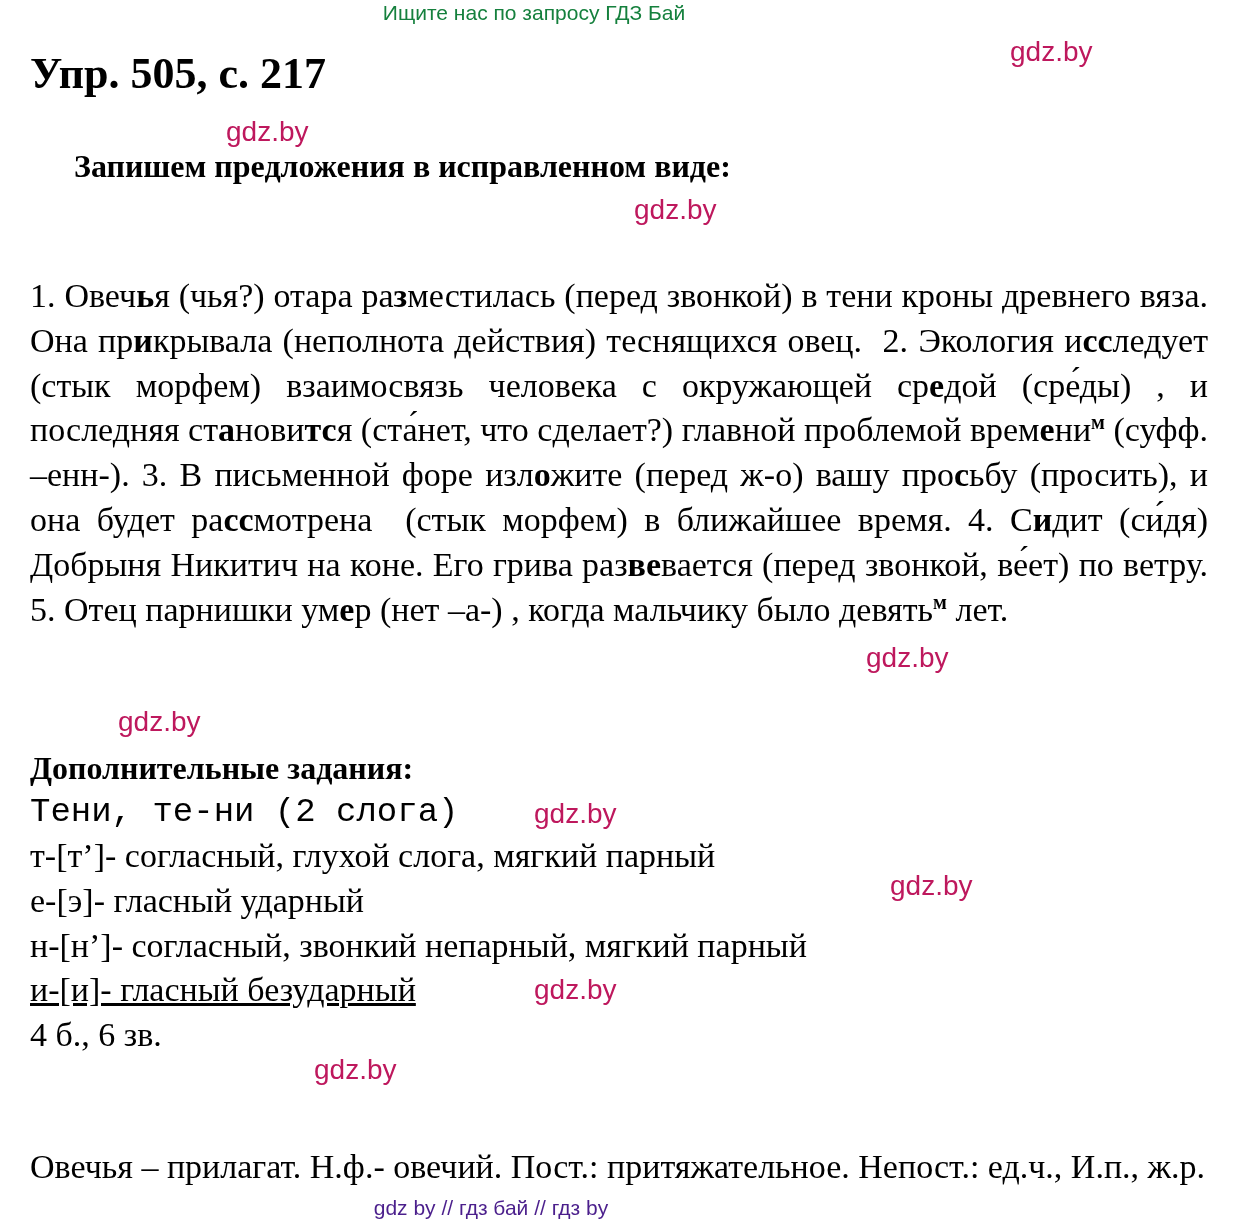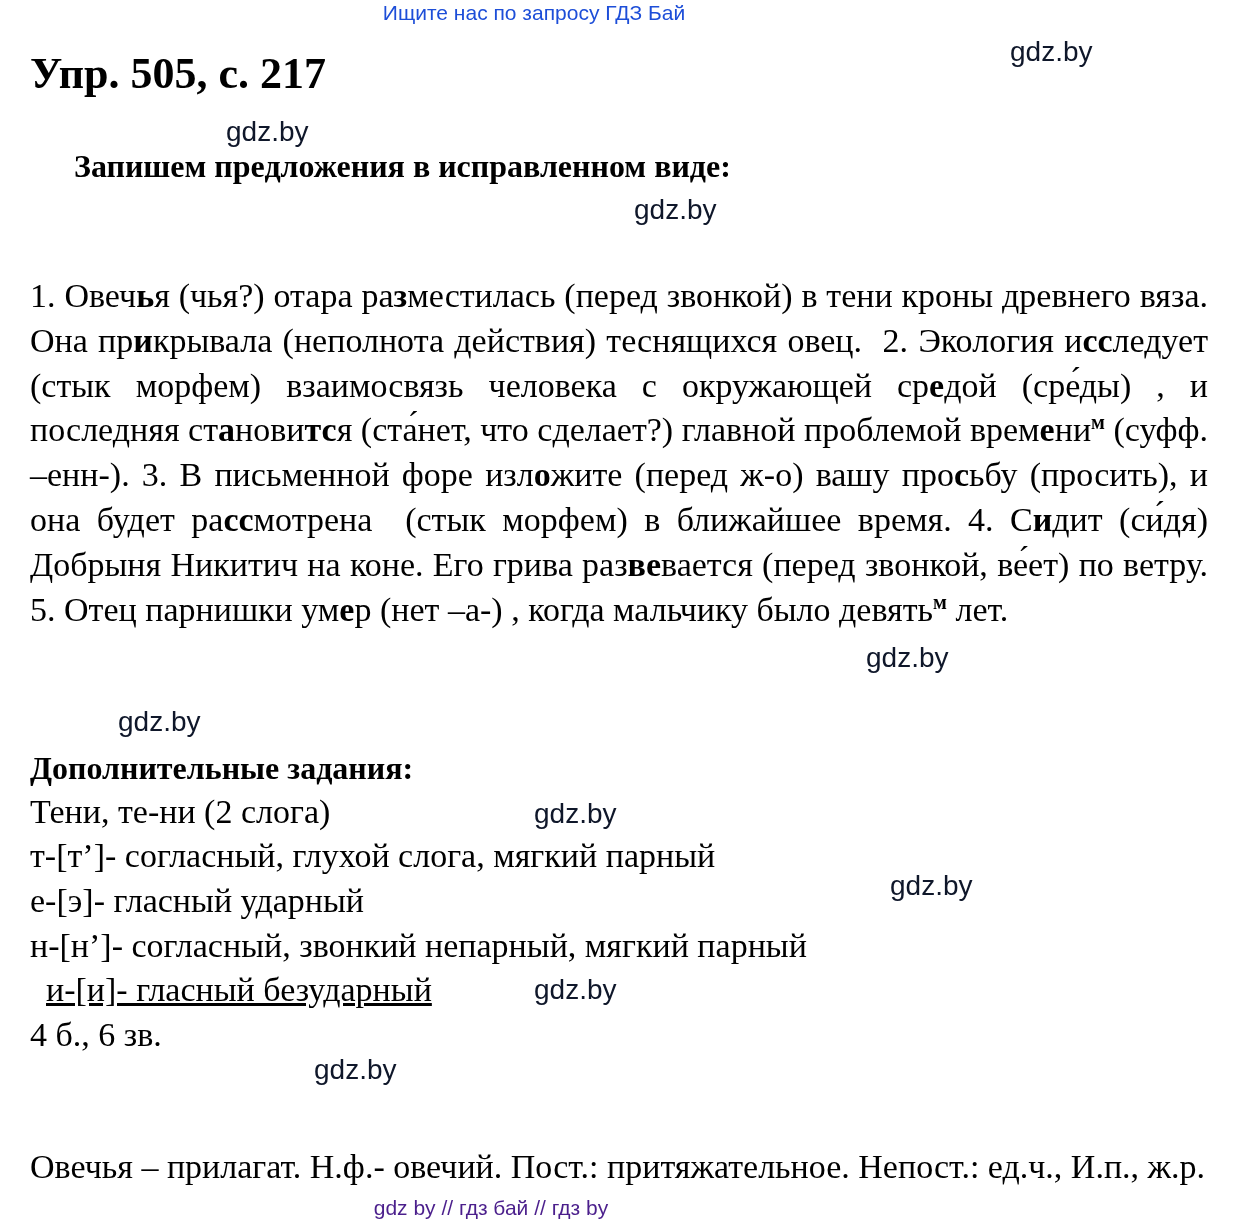--- a/index.html
+++ b/index.html
@@ -1,27 +1,27 @@
 <!DOCTYPE html>
 <html><head>
 <meta charset="utf-8">
 <style>
   html, body { margin: 0; padding: 0; background: #ffffff; }
   body { width: 1236px; height: 1224px; position: relative; overflow: hidden; color: #000; }
   .abs { position: absolute; }
   .serif { font-family: "Liberation Serif", "DejaVu Serif", serif; }
   .sans { font-family: "Liberation Sans", "DejaVu Sans", sans-serif; }
-  .top-banner { top: 0; left: 0; width: 1068px; text-align: center; font-size: 21px; line-height: 26px; color: #1d4ed8; }
-  .wm { font-size: 28px; color: #0f172a; line-height: 32px; }
+  .top-banner { top: 0; left: 0; width: 1068px; text-align: center; font-size: 21px; line-height: 26px; color: #15803d; }
+  .wm { font-size: 28px; color: #be185d; line-height: 32px; }
   .title { left: 30px; top: 52px; font-size: 44px; font-weight: bold; line-height: 44px; }
   .h2 { font-size: 32px; font-weight: bold; line-height: 40px; left: 30px; }
   .para { left: 30px; width: 1178px; font-size: 34px; line-height: 44.8px; text-align: justify; margin-top: 42px; }
   .para b { font-weight: bold; }
   .line { left: 30px; font-size: 34px; line-height: 44.8px; white-space: nowrap; }
-  .u { text-decoration: underline; margin-left: 16px; }
+  .u { text-decoration: underline; }
   sup { font-size: 60%; line-height: 0; font-weight: bold; }
   .footer { top: 1195px; left: 0; width: 982px; text-align: center; font-size: 21px; color: #4b1f8c; line-height: 26px; }
 </style>
 </head>
 <body>
 
 <div class="abs top-banner sans">Ищите нас по запросу ГДЗ Бай</div>
 
 <div class="abs wm sans" style="left:1010px; top:36px;">gdz.by</div>
 <div class="abs title serif">Упр. 505, с. 217</div>
@@ -30,21 +30,21 @@
 <div class="abs h2 serif" style="top:146px;margin-left:44px;">Запишем предложения в исправленном виде:</div>
 <div class="abs wm sans" style="left:634px; top:194px;">gdz.by</div>
 
 <div class="abs para serif" style="top:232px;">1. Овеч<b>ь</b>я (чья?) отара ра<b>з</b>местилась (перед звонкой) в тени кроны древнего вяза. Она пр<b>и</b>крывала (неполнота действия) теснящихся овец.&nbsp; 2. Экология и<b>сс</b>ледует (стык морфем) взаимосвязь человека с окружающей ср<b>е</b>дой (сре́ды) , и последняя ст<b>а</b>нови<b>тс</b>я (ста́нет, что сделает?) главной проблемой врем<b>е</b>ни<sup>м</sup> (суфф. –енн-). 3. В письменной форе изл<b>о</b>жите (перед ж-о) вашу про<b>с</b>ьбу (просить), и она будет ра<b>сс</b>мотрена&nbsp; (стык морфем) в ближайшее время. 4. С<b>и</b>дит (си́дя) Добрыня Никитич на коне. Его грива раз<b>в</b><b>е</b>вается (перед звонкой, ве́ет) по ветру. 5. Отец парнишки ум<b>е</b>р (нет –а-) , когда мальчику было девять<sup>м</sup> лет.</div>
 
 <div class="abs wm sans" style="left:866px; top:642px;">gdz.by</div>
 <div class="abs wm sans" style="left:118px; top:706px;">gdz.by</div>
 
 <div class="abs h2 serif" style="top:748px;">Дополнительные задания:</div>
 
-<div class="abs line serif" style="top:790px;">Тени, те-ни (2 слога)</div>
+<div class="abs line serif" style="top:790px;font-family:Liberation Mono, monospace;">Тени, те-ни (2 слога)</div>
 <div class="abs wm sans" style="left:534px; top:798px;">gdz.by</div>
 <div class="abs line serif" style="top:834px;">т-[т’]- согласный, глухой слога, мягкий парный</div>
 <div class="abs wm sans" style="left:890px; top:870px;">gdz.by</div>
 <div class="abs line serif" style="top:879px;">е-[э]- гласный ударный</div>
 <div class="abs line serif" style="top:924px;">н-[н’]- согласный, звонкий непарный, мягкий парный</div>
 <div class="abs line serif u" style="top:968px;">и-[и]- гласный безударный</div>
 <div class="abs wm sans" style="left:534px; top:974px;">gdz.by</div>
 <div class="abs line serif" style="top:1013px;">4 б., 6 зв.</div>
 <div class="abs wm sans" style="left:314px; top:1054px;">gdz.by</div>
 

